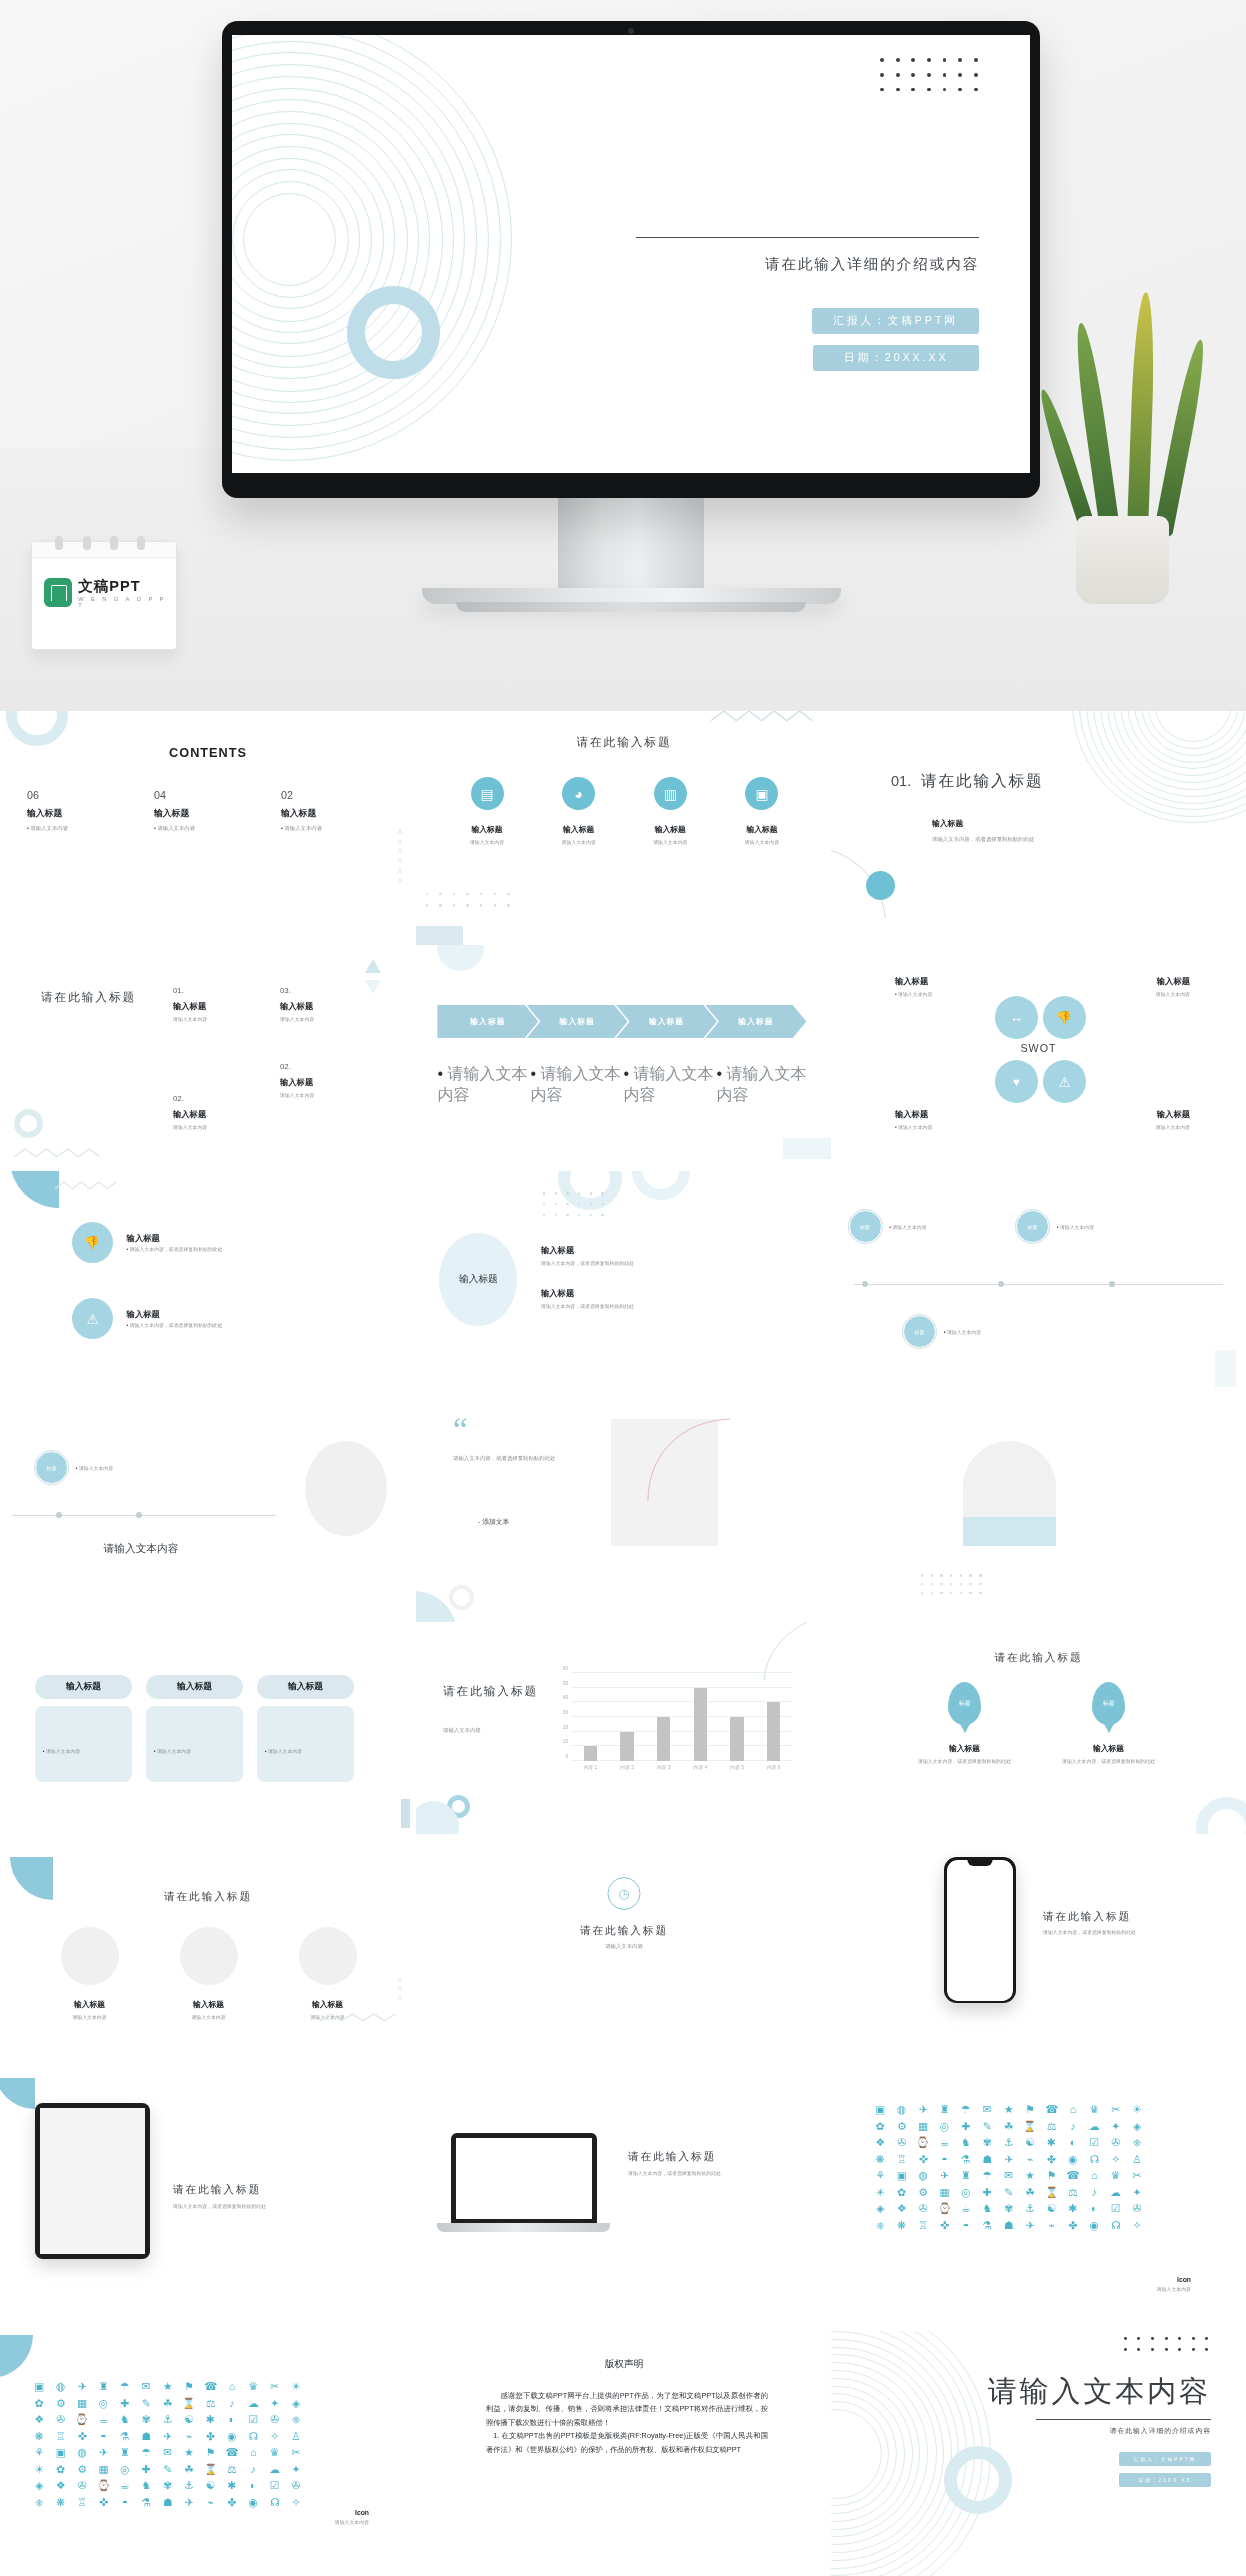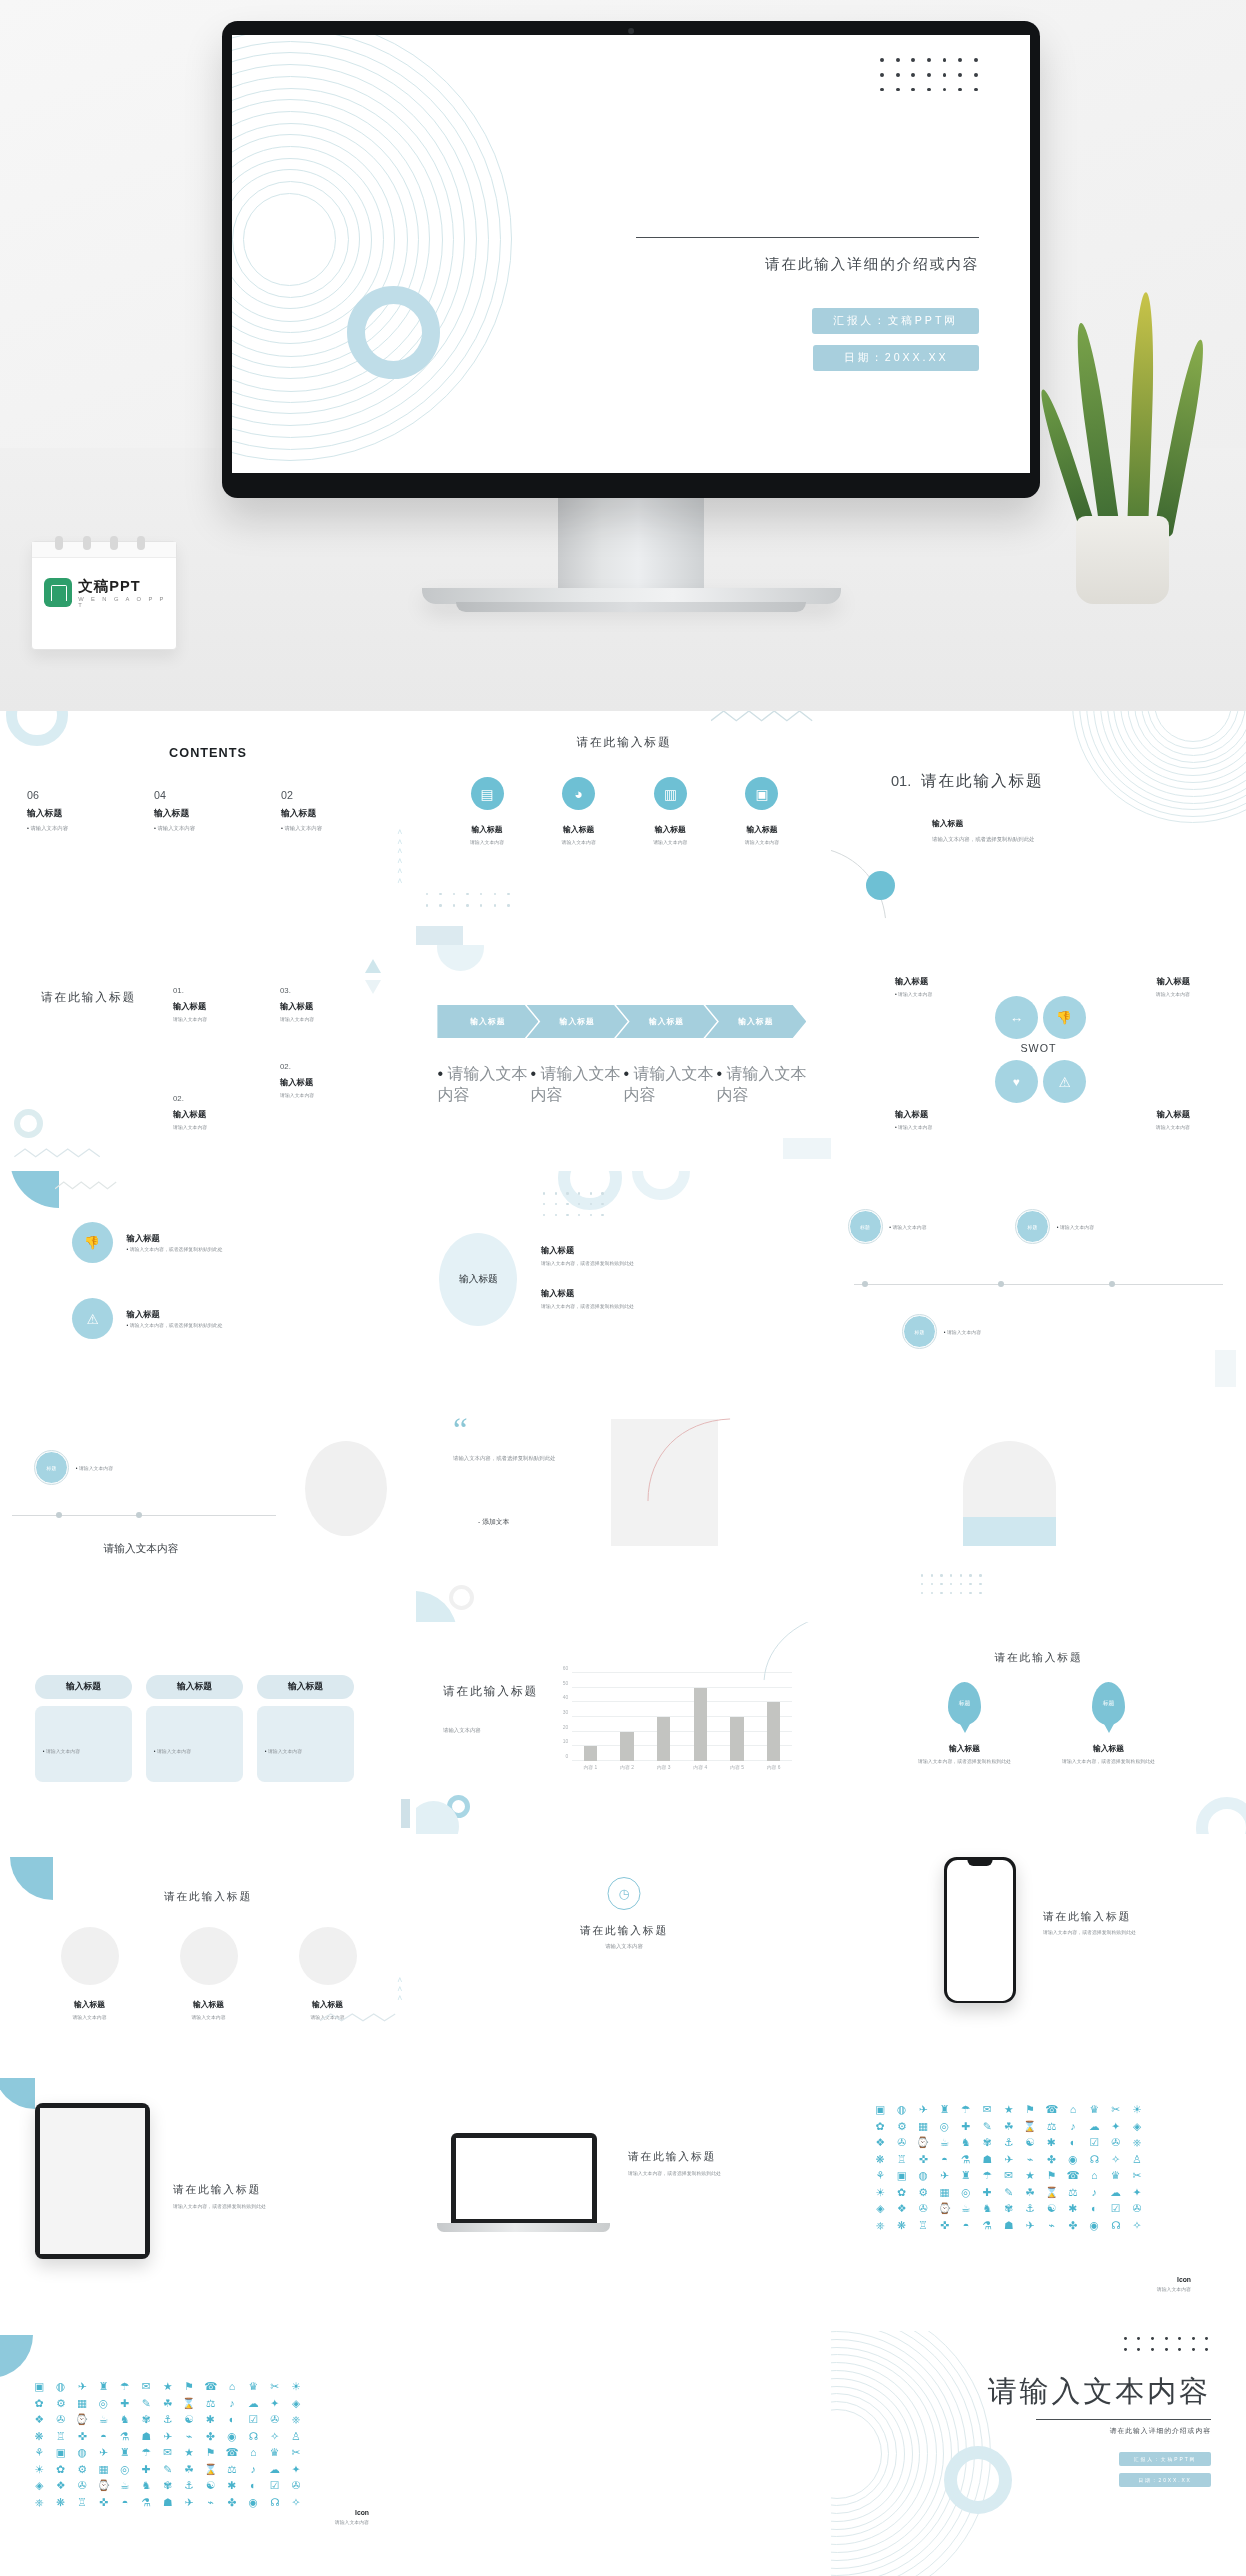--- a/index.html
+++ b/index.html
@@ -937,20 +937,27 @@
         <span style="display: block; width: 12.7px; height: 12.7px; line-height: 12.7px; text-align: center; font-size: 10.7px; color: rgb(73, 179, 204);">◉</span>
         <span style="display: block; width: 12.7px; height: 12.7px; line-height: 12.7px; text-align: center; font-size: 10.7px; color: rgb(73, 179, 204);">☊</span>
         <span style="display: block; width: 12.7px; height: 12.7px; line-height: 12.7px; text-align: center; font-size: 10.7px; color: rgb(73, 179, 204);">✧</span>
       </div>
     <div style="position:absolute;right:47px;bottom:51px;text-align:right;">
       <div class="s-h" style="font-size:6.8px;">Icon</div>
       <div class="s-p" style="font-size:4.9px;margin-top:2.9px;">请输入文本内容</div>
     </div>
   </div>
 
+  <div class="slide copyright" style="left:416px;top:1620px;width:416px;height:245px;">
+    <div style="position:absolute;left:0;right:0;top:27px;text-align:center;font-size:9.7px;color:#20262b;">版权声明</div>
+    <div style="position:absolute;left:70px;top:58px;width:282px;">
+      <p style="text-indent:2em;">感谢您下载文稿PPT网平台上提供的PPT作品，为了您和文稿PPT以及原创作者的利益，请勿复制、传播、销售，否则将承担法律责任！文稿PPT将对作品进行维权，按照传播下载次数进行十倍的索取赔偿！</p>
+      <p style="text-indent:1em;">1. 在文稿PPT出售的PPT模板是免版税类(RF:Royalty-Free)正版受《中国人民共和国著作法》和《世界版权公约》的保护，作品的所有权、版权和著作权归文稿PPT</p>
+    </div>
+  </div>
 
   <div class="slide" style="left:831px;top:1620px;width:415px;height:245px;">
     <div class="rings" id="r8c" style="left: 0px; top: 0px; width: 100%; height: 100%;">
         <div class="ring" style="width: 90px; height: 90px; left: -39px; top: 78px; border-color: rgb(221, 233, 236);"></div>
         <div class="ring" style="width: 105px; height: 105px; left: -47px; top: 70px; border-color: rgb(221, 233, 236);"></div>
         <div class="ring" style="width: 121px; height: 121px; left: -55px; top: 62px; border-color: rgb(221, 233, 236);"></div>
         <div class="ring" style="width: 136px; height: 136px; left: -62px; top: 55px; border-color: rgb(221, 233, 236);"></div>
         <div class="ring" style="width: 152px; height: 152px; left: -70px; top: 47px; border-color: rgb(221, 233, 236);"></div>
         <div class="ring" style="width: 167px; height: 167px; left: -78px; top: 39px; border-color: rgb(221, 233, 236);"></div>
         <div class="ring" style="width: 183px; height: 183px; left: -86px; top: 31px; border-color: rgb(221, 233, 236);"></div>

